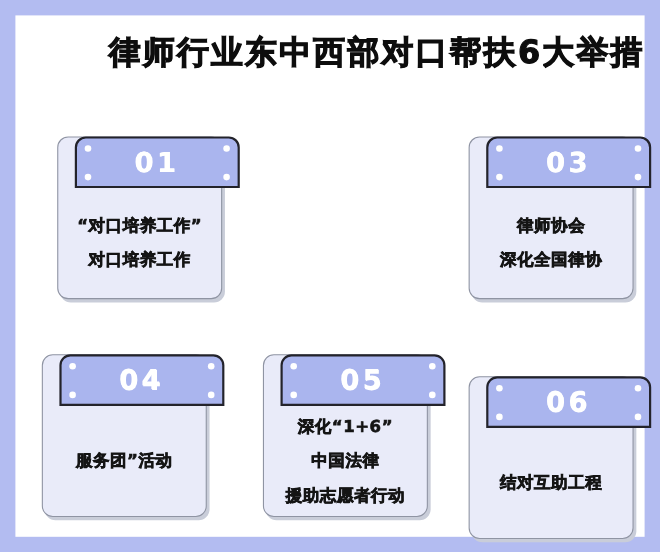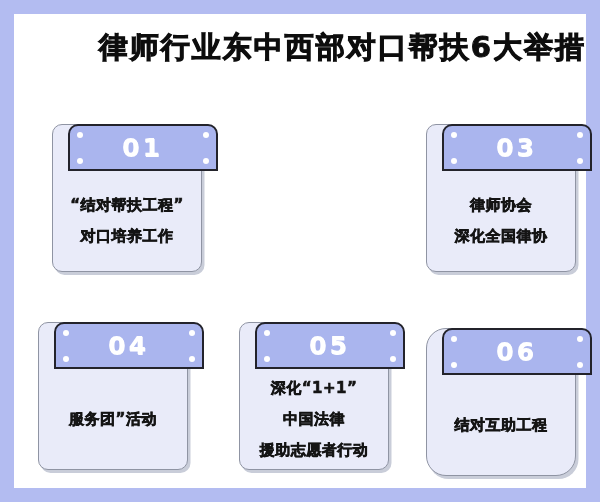--- a/index.html
+++ b/index.html
@@ -93,39 +93,39 @@
     white-space: nowrap;
     letter-spacing: 0.5px;
     -webkit-text-stroke: 0.6px #141414;
   }
   
   .pos-r1c1 { left: 38px;  top: 110px; }
   .pos-r1c2 { left: 225px; top: 110px; }
   .pos-r1c3 { left: 412px; top: 110px; }
   .pos-r2c1 { left: 24px;  top: 308px; }
   .pos-r2c2 { left: 225px; top: 308px; }
-  .pos-r2c3 { left: 412px; top: 314px; border-radius: 20px; }
+  .pos-r2c3 { left: 412px; top: 328px; }
 </style>
 </head>
 <body>
 
 <div class="frame">
 
   <div class="title">律师行业东中西部对口帮扶6大举措</div>
 
   <div class="card pos-r1c1">
     <div class="card-header">
       <span class="dot dot-tl"></span>
       <span class="dot dot-bl"></span>
       <span class="dot dot-tr"></span>
       <span class="dot dot-br"></span>
       <span class="card-number">01</span>
     </div>
     <div class="card-body">
-      <div class="line">“结对帮扶工程”</div>
+      <div class="line">“对口培养工作”</div>
       <div class="line">对口培养工作</div>
     </div>
   </div>
 
 
   <div class="card pos-r1c3">
     <div class="card-header">
       <span class="dot dot-tl"></span>
       <span class="dot dot-bl"></span>
       <span class="dot dot-tr"></span>
@@ -153,21 +153,21 @@
 
   <div class="card pos-r2c2">
     <div class="card-header">
       <span class="dot dot-tl"></span>
       <span class="dot dot-bl"></span>
       <span class="dot dot-tr"></span>
       <span class="dot dot-br"></span>
       <span class="card-number">05</span>
     </div>
     <div class="card-body">
-      <div class="line">深化“1+1”</div>
+      <div class="line">深化“1+6”</div>
       <div class="line">中国法律</div>
       <div class="line">援助志愿者行动</div>
     </div>
   </div>
 
   <div class="card pos-r2c3">
     <div class="card-header">
       <span class="dot dot-tl"></span>
       <span class="dot dot-bl"></span>
       <span class="dot dot-tr"></span>

